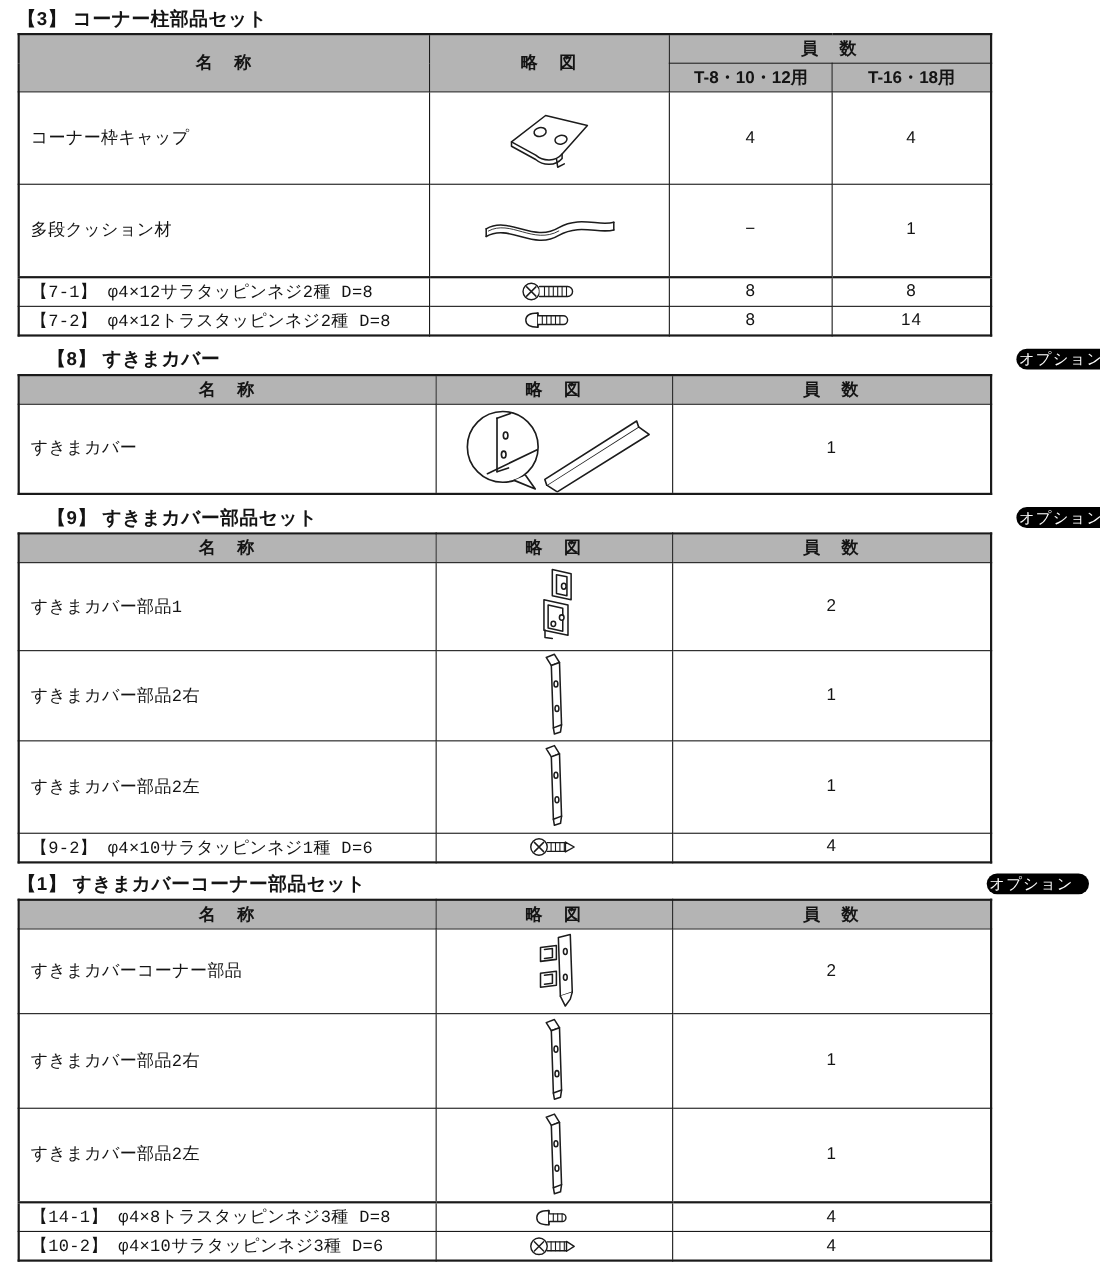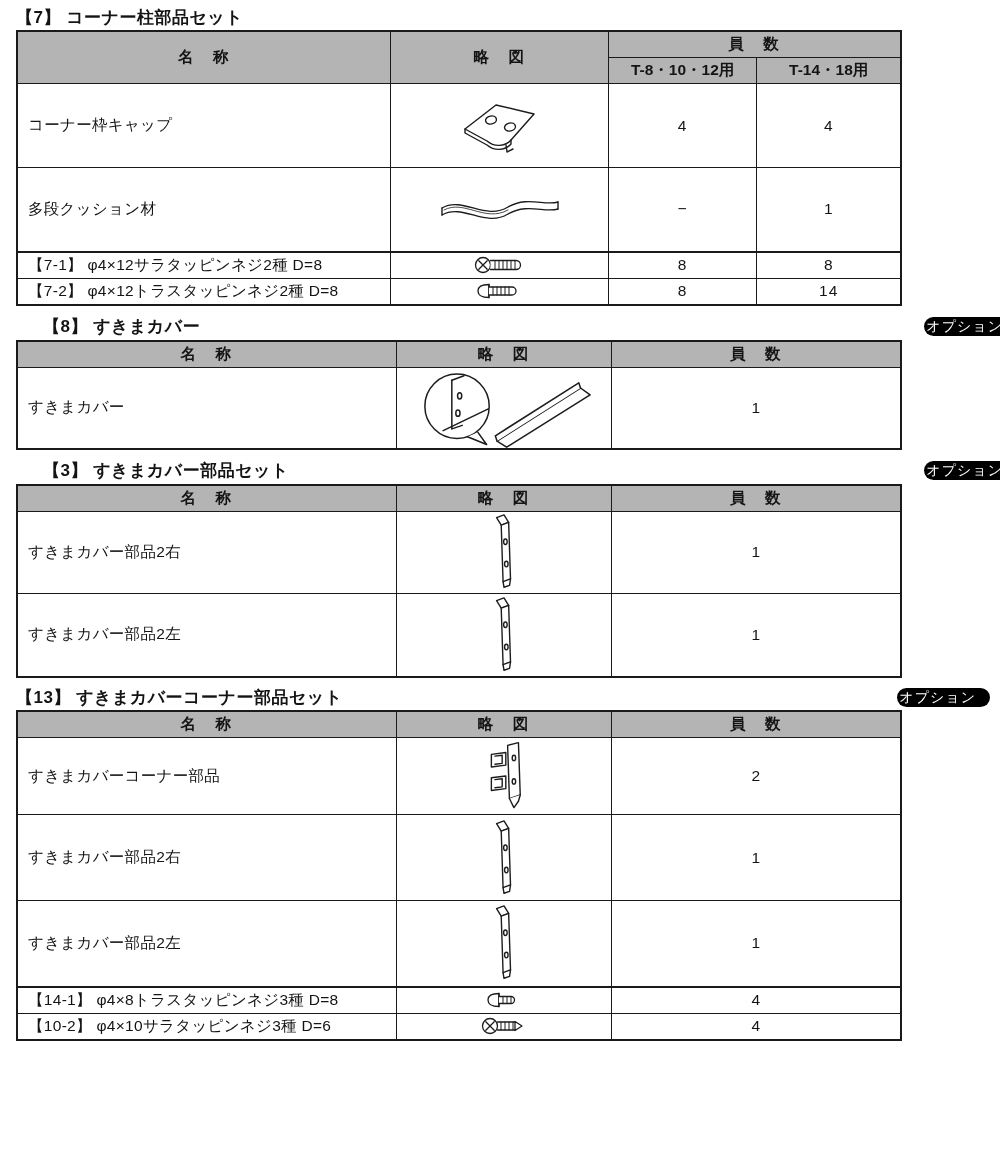--- a/index.html
+++ b/index.html
@@ -26,59 +26,59 @@
     border:2.5px solid #1a1a1a;
   }
   table.parts th,table.parts td{
     border:1.5px solid #1a1a1a;box-sizing:border-box;
     font-size:15.5px;overflow:hidden;
   }
   table.parts th{
     background:#b4b4b4;font-weight:700;text-align:center;
     letter-spacing:2px;padding:2px 0;
   }
-  td.name{text-align:left;padding:2px 6px 2px 10px;letter-spacing:.3px;}
+  td.name{text-align:left;padding:2px 6px 2px 10px;letter-spacing:.3px;font-family:Liberation Mono, monospace;}
   td.sketch{text-align:center;padding:0;}
   td.qty{text-align:center;font-size:17px;letter-spacing:1px;}
   tr.rule-top td{border-top:2.5px solid #1a1a1a;}
 
   
   .h84 td{height:84px;} .h76 td{height:76px;} .h80 td{height:80px;}
   .h82 td{height:82px;} .h86 td{height:86px;} .h77 td{height:77px;}
   .h25 td{height:25px;margin-left:39px;} .h24 td{height:24px;} .h26 td{height:26px;}
   .hdr26 th{height:20px;}
 
   svg.sk{display:block;margin:0 auto;}
   svg.sk *{vector-effect:non-scaling-stroke;}
 </style>
 </head>
 <body>
 
 <div class="sheet">
 
   <div class="sec-title">
-    <span>【7】 コーナー柱部品セット</span>
+    <span>【3】 コーナー柱部品セット</span>
   </div>
 
   <table class="parts">
     <colgroup>
         <col style="width:42.3%">
         <col style="width:24.6%">
         <col style="width:16.8%">
         <col style="width:16.3%">
       </colgroup>
     <thead>
       <tr class="hdr26">
         <th rowspan="2">名　称</th>
         <th rowspan="2">略　図</th>
         <th colspan="2">員　数</th>
       </tr>
       <tr class="hdr26">
         <th style="letter-spacing:0">T-8・10・12用</th>
-        <th style="letter-spacing:0">T-14・18用</th>
+        <th style="letter-spacing:0">T-16・18用</th>
       </tr>
     </thead>
     <tbody>
       <tr class="h84">
         <td class="name">コーナー枠キャップ</td>
         <td class="sketch">
           <span>
             <svg class="sk" width="100" height="66" viewBox="0 0 100 66" fill="none" stroke="#1c1c1c" stroke-width="1.4" stroke-linecap="round" stroke-linejoin="round">
               <path d="M15,36 L46,12 L84,21 L61,47 C55,54 44,54 37,48 Z" fill="#fff"></path>
               <path d="M15,36 L15,40 L37,52 C44,58 55,58 61,51 L61,47"></path>
@@ -176,38 +176,56 @@
               <path d="M98,84 L96,78 L192,17 L194,23" fill="#fff"></path>
             </svg>
           </span>
         </td>
         <td class="qty">1</td>
       </tr>
     </tbody>
   </table>
 
   <div class="sec-title gap">
-    <span>【3】 すきまカバー部品セット</span>
+    <span>【9】 すきまカバー部品セット</span>
     <span class="badge">オプション</span>
   </div>
 
   <table class="parts">
     <colgroup>
         <col style="width:42.9%">
         <col style="width:24.4%">
         <col style="width:32.7%">
       </colgroup>
     <thead>
       <tr class="hdr26">
         <th>名　称</th>
         <th>略　図</th>
         <th>員　数</th>
       </tr>
     </thead>
     <tbody>
+      <tr class="h80">
+        <td class="name">すきまカバー部品1</td>
+        <td class="sketch">
+          <span>
+            <svg class="sk" width="46" height="76" viewBox="0 0 46 80" fill="none" stroke="#1c1c1c" stroke-width="1.4" stroke-linecap="round" stroke-linejoin="round">
+              <path d="M21,5 L39,9 L39,34 L21,30 Z" fill="#fff"></path>
+              <path d="M25,10 L35,12 L35,30 L25,28 Z"></path>
+              <ellipse cx="32" cy="21" rx="2.2" ry="2.8" fill="#fff"></ellipse>
+              <path d="M13,34 L36,39 L36,68 L13,63 Z" fill="#fff"></path>
+              <path d="M17,39 L31,42 L31,64 L17,61 Z"></path>
+              <ellipse cx="22" cy="57" rx="2.2" ry="2.6" fill="#fff"></ellipse>
+              <ellipse cx="30" cy="51" rx="2.2" ry="2.6" fill="#fff"></ellipse>
+              <path d="M14,63 L14,70 L21,71"></path>
+            </svg>
+          </span>
+        </td>
+        <td class="qty">2</td>
+      </tr>
       <tr class="h82">
         <td class="name">すきまカバー部品2右</td>
         <td class="sketch">
           <span>
             <svg class="sk" width="30" height="78" viewBox="0 0 30 84" fill="none" stroke="#1c1c1c" stroke-width="1.4" stroke-linecap="round" stroke-linejoin="round">
               <path d="M12,13 L7,5 L15,2 L20,10 Z" fill="#fff"></path>
               <path d="M12,13 L20,10 L22,71 L14,74 Z" fill="#fff"></path>
               <path d="M14,74 L15,80 L21,78 L22,71"></path>
               <ellipse cx="16.5" cy="31" rx="1.9" ry="3" fill="#fff"></ellipse>
               <ellipse cx="17.5" cy="55" rx="1.9" ry="3" fill="#fff"></ellipse>
@@ -224,25 +242,40 @@
               <path d="M12,13 L7,5 L15,2 L20,10 Z" fill="#fff"></path>
               <path d="M12,13 L20,10 L22,71 L14,74 Z" fill="#fff"></path>
               <path d="M14,74 L15,80 L21,78 L22,71"></path>
               <ellipse cx="16.5" cy="31" rx="1.9" ry="3" fill="#fff"></ellipse>
               <ellipse cx="17.5" cy="55" rx="1.9" ry="3" fill="#fff"></ellipse>
             </svg>
           </span>
         </td>
         <td class="qty">1</td>
       </tr>
+      <tr class="h25">
+        <td class="name">【9-2】 φ4×10サラタッピンネジ1種 D=6</td>
+        <td class="sketch">
+          <span>
+            <svg class="sk" width="46" height="20" viewBox="0 0 46 20" fill="none" stroke="#1c1c1c" stroke-width="1.3" stroke-linecap="round" stroke-linejoin="round">
+              <circle cx="9" cy="10" r="7.5" fill="#fff"></circle>
+              <path d="M4.8,5.8 L13.2,14.2 M13.2,5.8 L4.8,14.2"></path>
+              <path d="M16.5,6 H33 M16.5,14 H33"></path>
+              <path d="M20,6 V14 M24,6 V14 M28,6 V14 M32,6 V14" stroke-width="1"></path>
+              <path d="M33,5.5 L41,10 L33,14.5 Z" fill="#fff"></path>
+            </svg>
+          </span>
+        </td>
+        <td class="qty">4</td>
+      </tr>
     </tbody>
   </table>
 
   <div class="sec-title" style="margin-top:6px">
-    <span>【13】 すきまカバーコーナー部品セット</span>
+    <span>【1】 すきまカバーコーナー部品セット</span>
     <span class="badge">オプション</span>
   </div>
 
   <table class="parts">
     <colgroup>
         <col style="width:42.9%">
         <col style="width:24.4%">
         <col style="width:32.7%">
       </colgroup>
     <thead>

